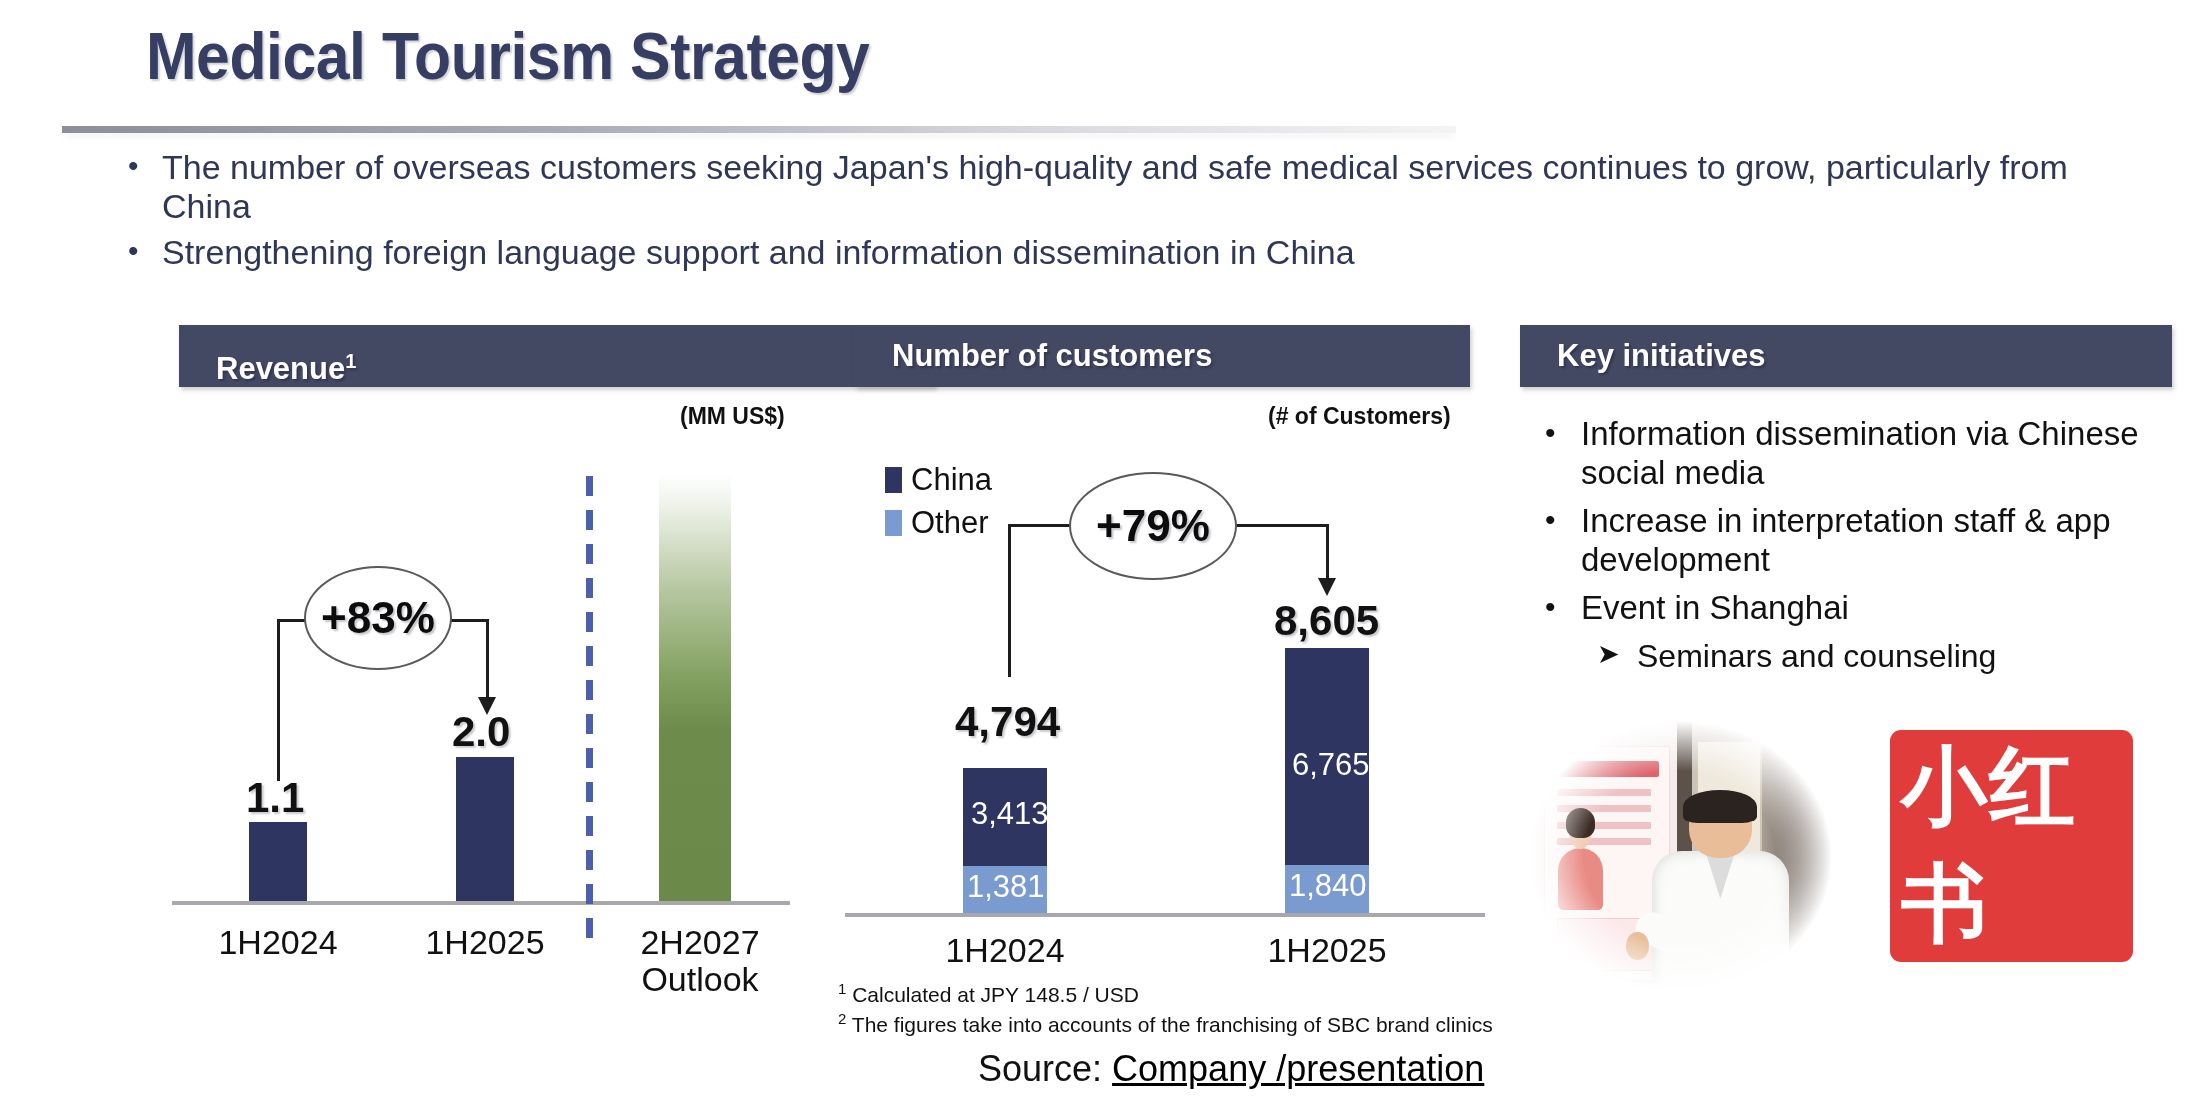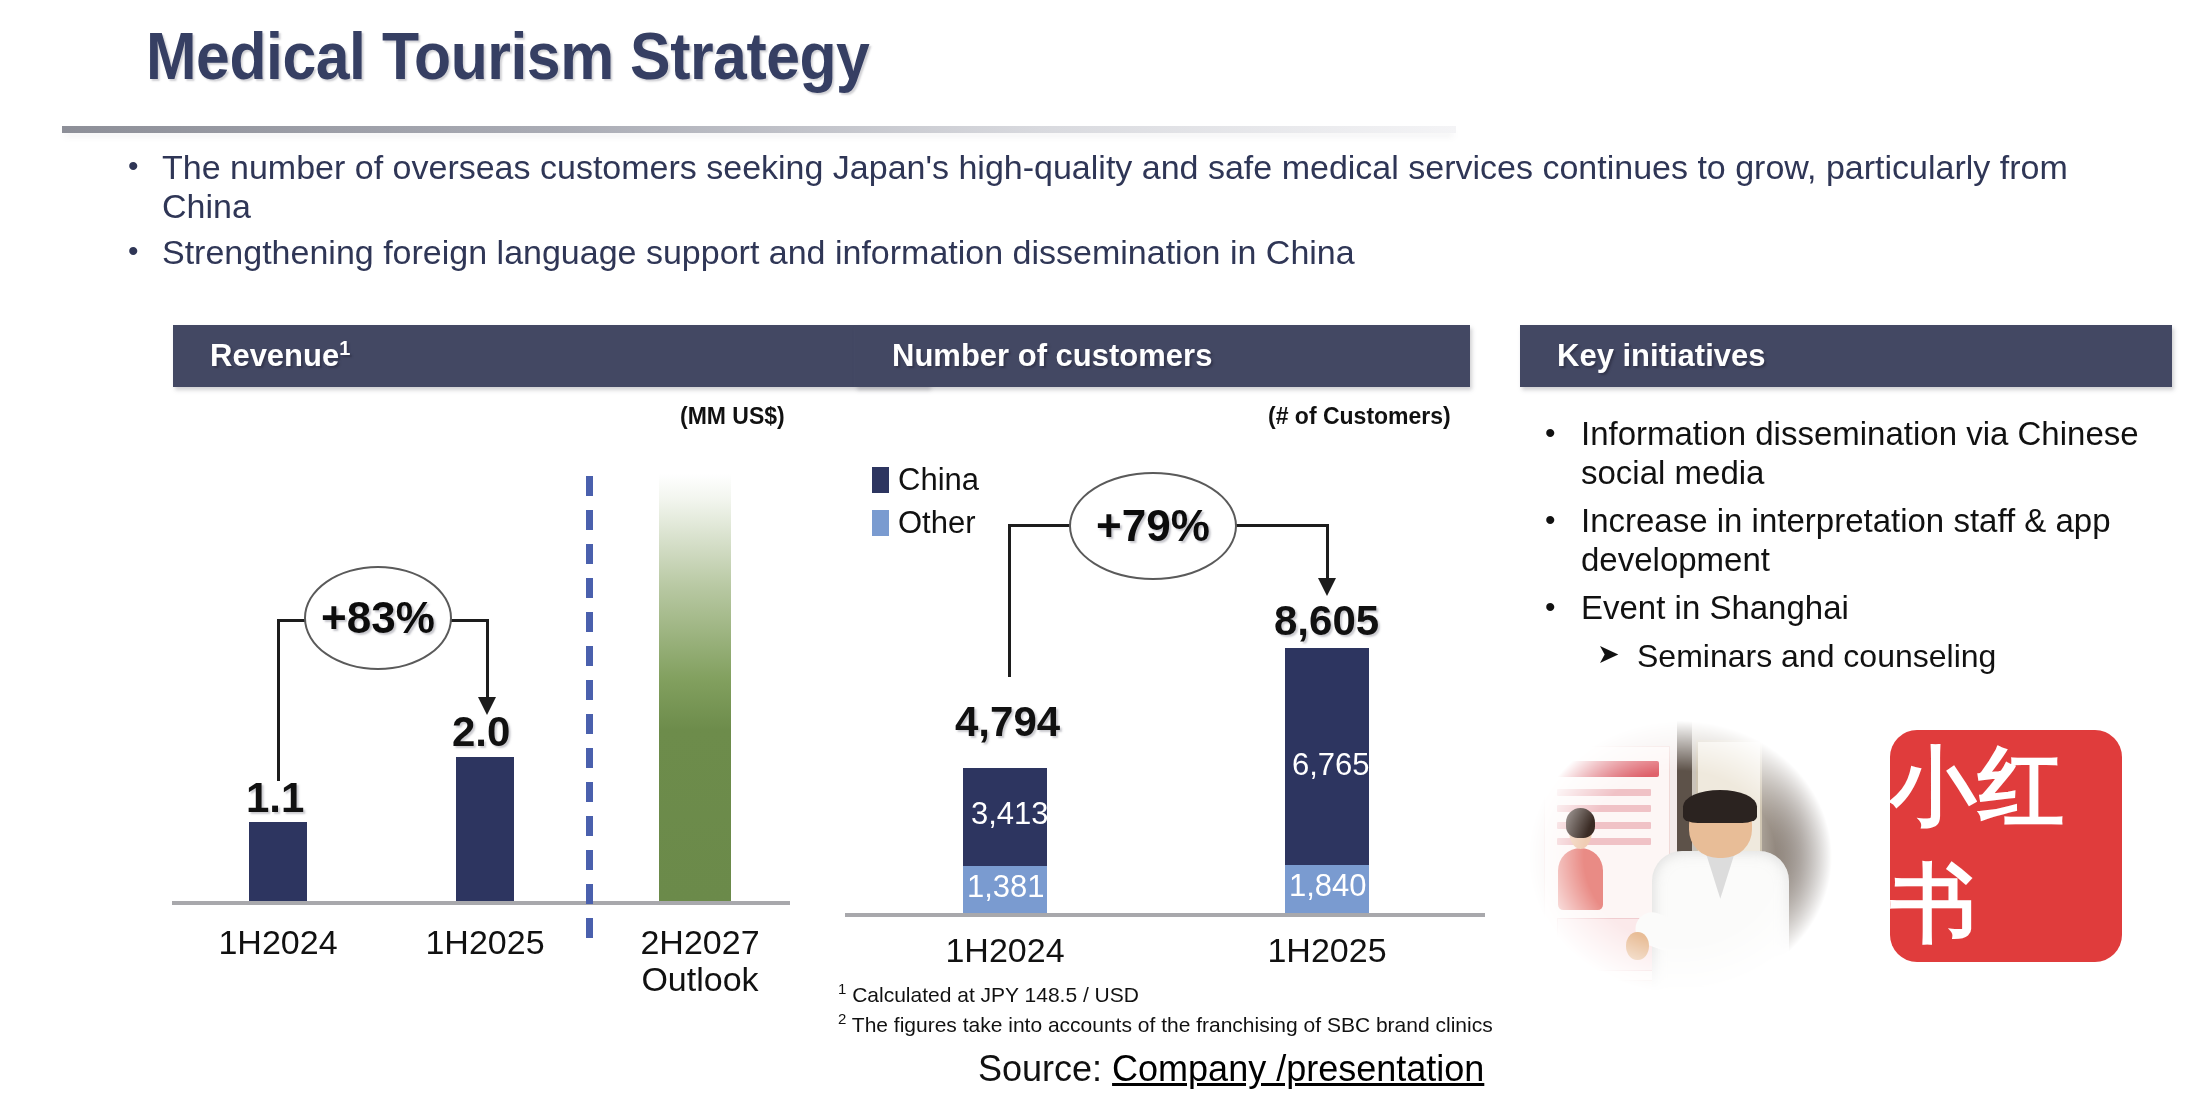--- a/index.html
+++ b/index.html
@@ -61,21 +61,21 @@
   .ellipse{
     position:absolute;border:2px solid #5a5a5a;border-radius:50%;
     background:#fff;display:flex;align-items:center;justify-content:center;
     font-size:44px;font-weight:bold;color:#0c0c0c;
     text-shadow:2px 2px 2px rgba(150,150,160,.55);z-index:4;
   }
   .conn{position:absolute;background:#1d1d1d;z-index:2;}
 
   
   .legend{position:absolute;}
-  .legend-row{display:flex;align-items:center;margin-bottom:7px;}
+  .legend-row{display:flex;align-items:center;margin-bottom:7px;margin-left:13px;}
   .legend-sw{width:17px;height:26px;margin-right:9px;}
   .legend-txt{font-size:31px;color:#111;}
 
   
   .ki{position:absolute;left:1545px;top:415px;width:640px;}
   .ki-row{display:flex;align-items:flex-start;font-size:33px;color:#111;line-height:1.17;margin-bottom:10px;}
   .ki-dot{flex:0 0 36px;font-size:30px;line-height:1.22;}
   .ki-sub{display:flex;align-items:flex-start;font-size:32px;color:#111;margin-left:52px;margin-top:2px;}
   .ki-arrow{flex:0 0 40px;font-size:27px;line-height:1.25;}
 
@@ -116,44 +116,45 @@
                border-radius:30px 30px 0 0;background:#fbfbfa;box-shadow:inset 0 0 14px rgba(180,180,180,.5);}
   .ph-doc-v{position:absolute;left:40%;top:28%;width:20%;height:22%;background:#dcdcdc;
             clip-path:polygon(0 0,100% 0,50% 100%);}
   .ph-doc-arm{position:absolute;left:-10%;top:58%;width:34%;height:16%;border-radius:18px;
               background:#fbfbfa;transform:rotate(20deg);}
   .ph-doc-hand{position:absolute;left:-16%;top:66%;width:16%;height:14%;border-radius:50%;background:#e8bd97;}
 
   
   .xhs{
     position:absolute;left:1890px;top:730px;width:232px;height:232px;
-    background:#e03c3c;border-radius:27px;
+    background:#e03c3c;border-radius:11px;
     display:flex;align-items:center;justify-content:center;
     color:#ffffff;font-size:86px;font-weight:bold;letter-spacing:2px;
     font-family:"DejaVu Sans","Liberation Sans",sans-serif;
+    padding-left:11px;
   }
 </style>
 </head>
 <body>
 
 <div class="title">Medical Tourism Strategy</div>
 <div class="title-rule"></div>
 
 <div class="intro">
   <div class="intro-row">
     <div class="intro-dot">•</div>
     <div class="intro-txt">The number of overseas customers seeking Japan's high-quality and safe medical services continues to grow, particularly from China</div>
   </div>
   <div class="intro-row">
     <div class="intro-dot">•</div>
     <div class="intro-txt">Strengthening foreign language support and information dissemination in China</div>
   </div>
 </div>
 
-<div class="panel-head" style="left:173px;top:325px;width:756px;">
+<div class="panel-head" style="left:179px;top:325px;width:756px;align-items:flex-end;">
   <span><em style="font-style:normal">Revenue</em><sup class="sup">1</sup></span>
 </div>
 <div class="unit" style="left:680px;top:403px;">(MM US$)</div>
 
 <div class="axis" style="left:172px;top:901px;width:618px;"></div>
 
 <div class="bar bar-navy" style="left:249px;top:822px;width:58px;height:79px;"></div>
 <div class="bar bar-navy" style="left:456px;top:757px;width:58px;height:144px;"></div>
 <div class="bar bar-green" style="left:659px;top:474px;width:72px;height:427px;"></div>
 

